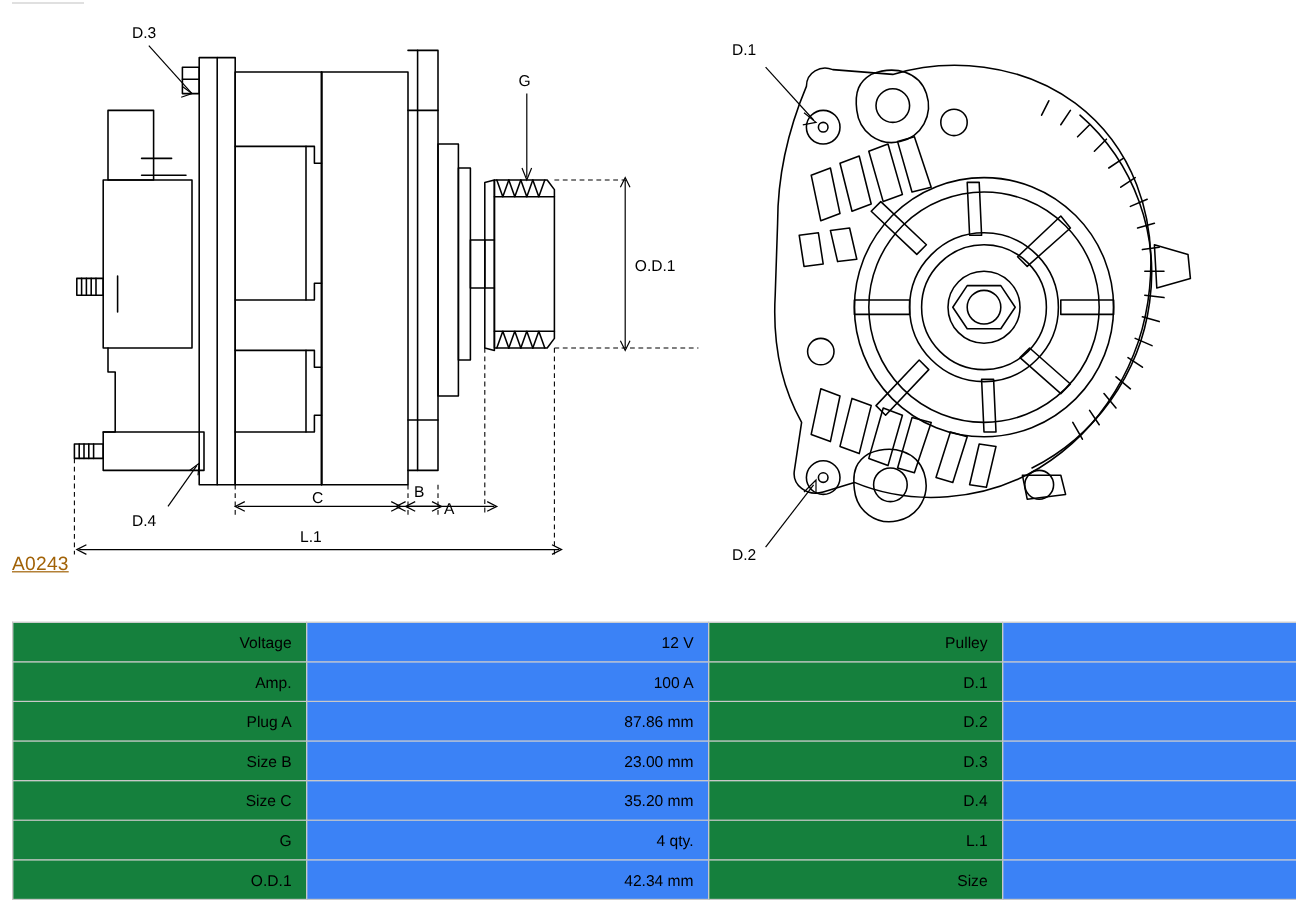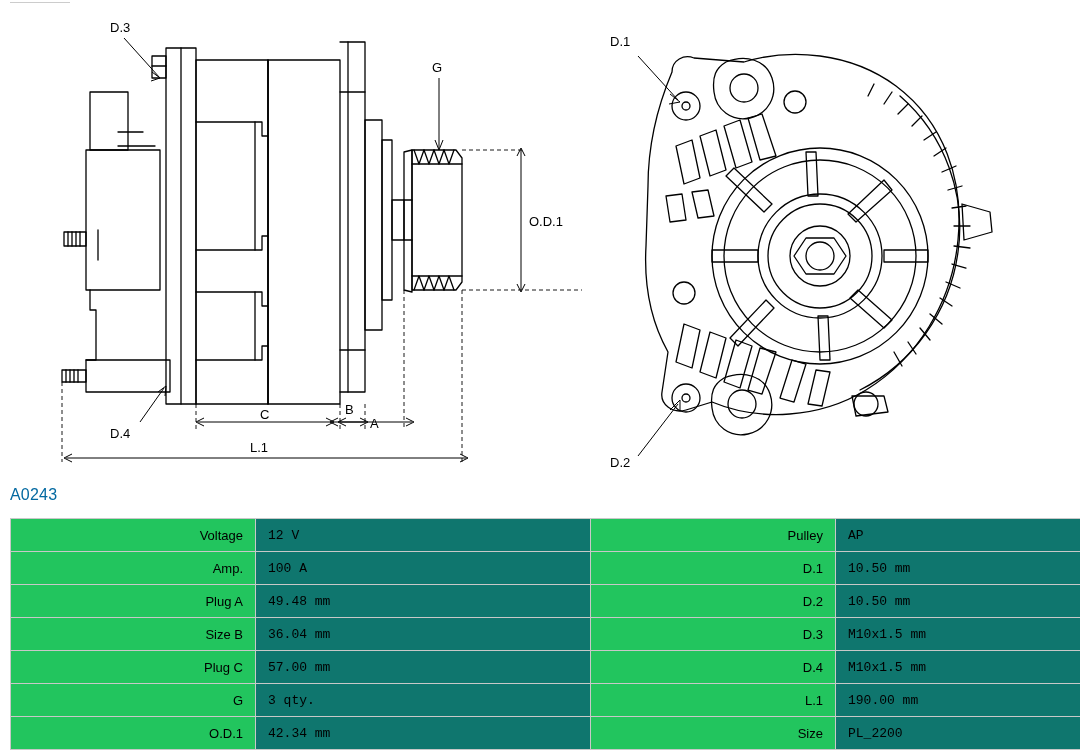--- a/index.html
+++ b/index.html
@@ -23,52 +23,53 @@
   .drawing {
     position: absolute;
     left: 0;
     top: 0;
     width: 1080px;
     height: 480px;
   }
   .part-number {
     position: absolute;
     left: 10px;
-    top: 486px;
+    top: 462px;
     font-size: 16px;
-    color: #0369a1;
+    color: #a16207;
     font-family: "Liberation Sans", sans-serif;
     letter-spacing: 0.2px;
+    text-decoration: underline;
   }
   .spec-table {
     position: absolute;
     left: 10px;
     top: 518px;
     width: 1060px;
     border-collapse: collapse;
     table-layout: fixed;
   }
   .spec-table td {
     border: 1px solid #c8c8c8;
     height: 32px;
     font-size: 13px;
     padding: 0 12px;
     vertical-align: middle;
   }
   .spec-table td.label {
-    background: #22c55e;
+    background: #15803d;
     text-align: right;
     width: 220px;
     color: #000;
   }
   .spec-table td.value {
-    background: #0f766e;
+    background: #3b82f6;
+    text-align: right;
     width: 310px;
     color: #000;
-    font-family: Liberation Mono, monospace;
   }
   .topline {
     position: absolute;
     left: 10px;
     top: 2px;
     width: 60px;
     border-top: 1px solid #cccccc;
   }
   svg text {
     font-family: "Liberation Sans", sans-serif;
@@ -297,39 +298,39 @@
         <td class="value">AP</td>
       </tr>
       <tr>
         <td class="label">Amp.</td>
         <td class="value">100 A</td>
         <td class="label">D.1</td>
         <td class="value">10.50 mm</td>
       </tr>
       <tr>
         <td class="label">Plug A</td>
-        <td class="value">49.48 mm</td>
+        <td class="value">87.86 mm</td>
         <td class="label">D.2</td>
         <td class="value">10.50 mm</td>
       </tr>
       <tr>
         <td class="label">Size B</td>
-        <td class="value">36.04 mm</td>
+        <td class="value">23.00 mm</td>
         <td class="label">D.3</td>
         <td class="value">M10x1.5 mm</td>
       </tr>
       <tr>
-        <td class="label">Plug C</td>
-        <td class="value">57.00 mm</td>
+        <td class="label">Size C</td>
+        <td class="value">35.20 mm</td>
         <td class="label">D.4</td>
         <td class="value">M10x1.5 mm</td>
       </tr>
       <tr>
         <td class="label">G</td>
-        <td class="value">3 qty.</td>
+        <td class="value">4 qty.</td>
         <td class="label">L.1</td>
         <td class="value">190.00 mm</td>
       </tr>
       <tr>
         <td class="label">O.D.1</td>
         <td class="value">42.34 mm</td>
         <td class="label">Size</td>
         <td class="value">PL_2200</td>
       </tr>
     </tbody>

